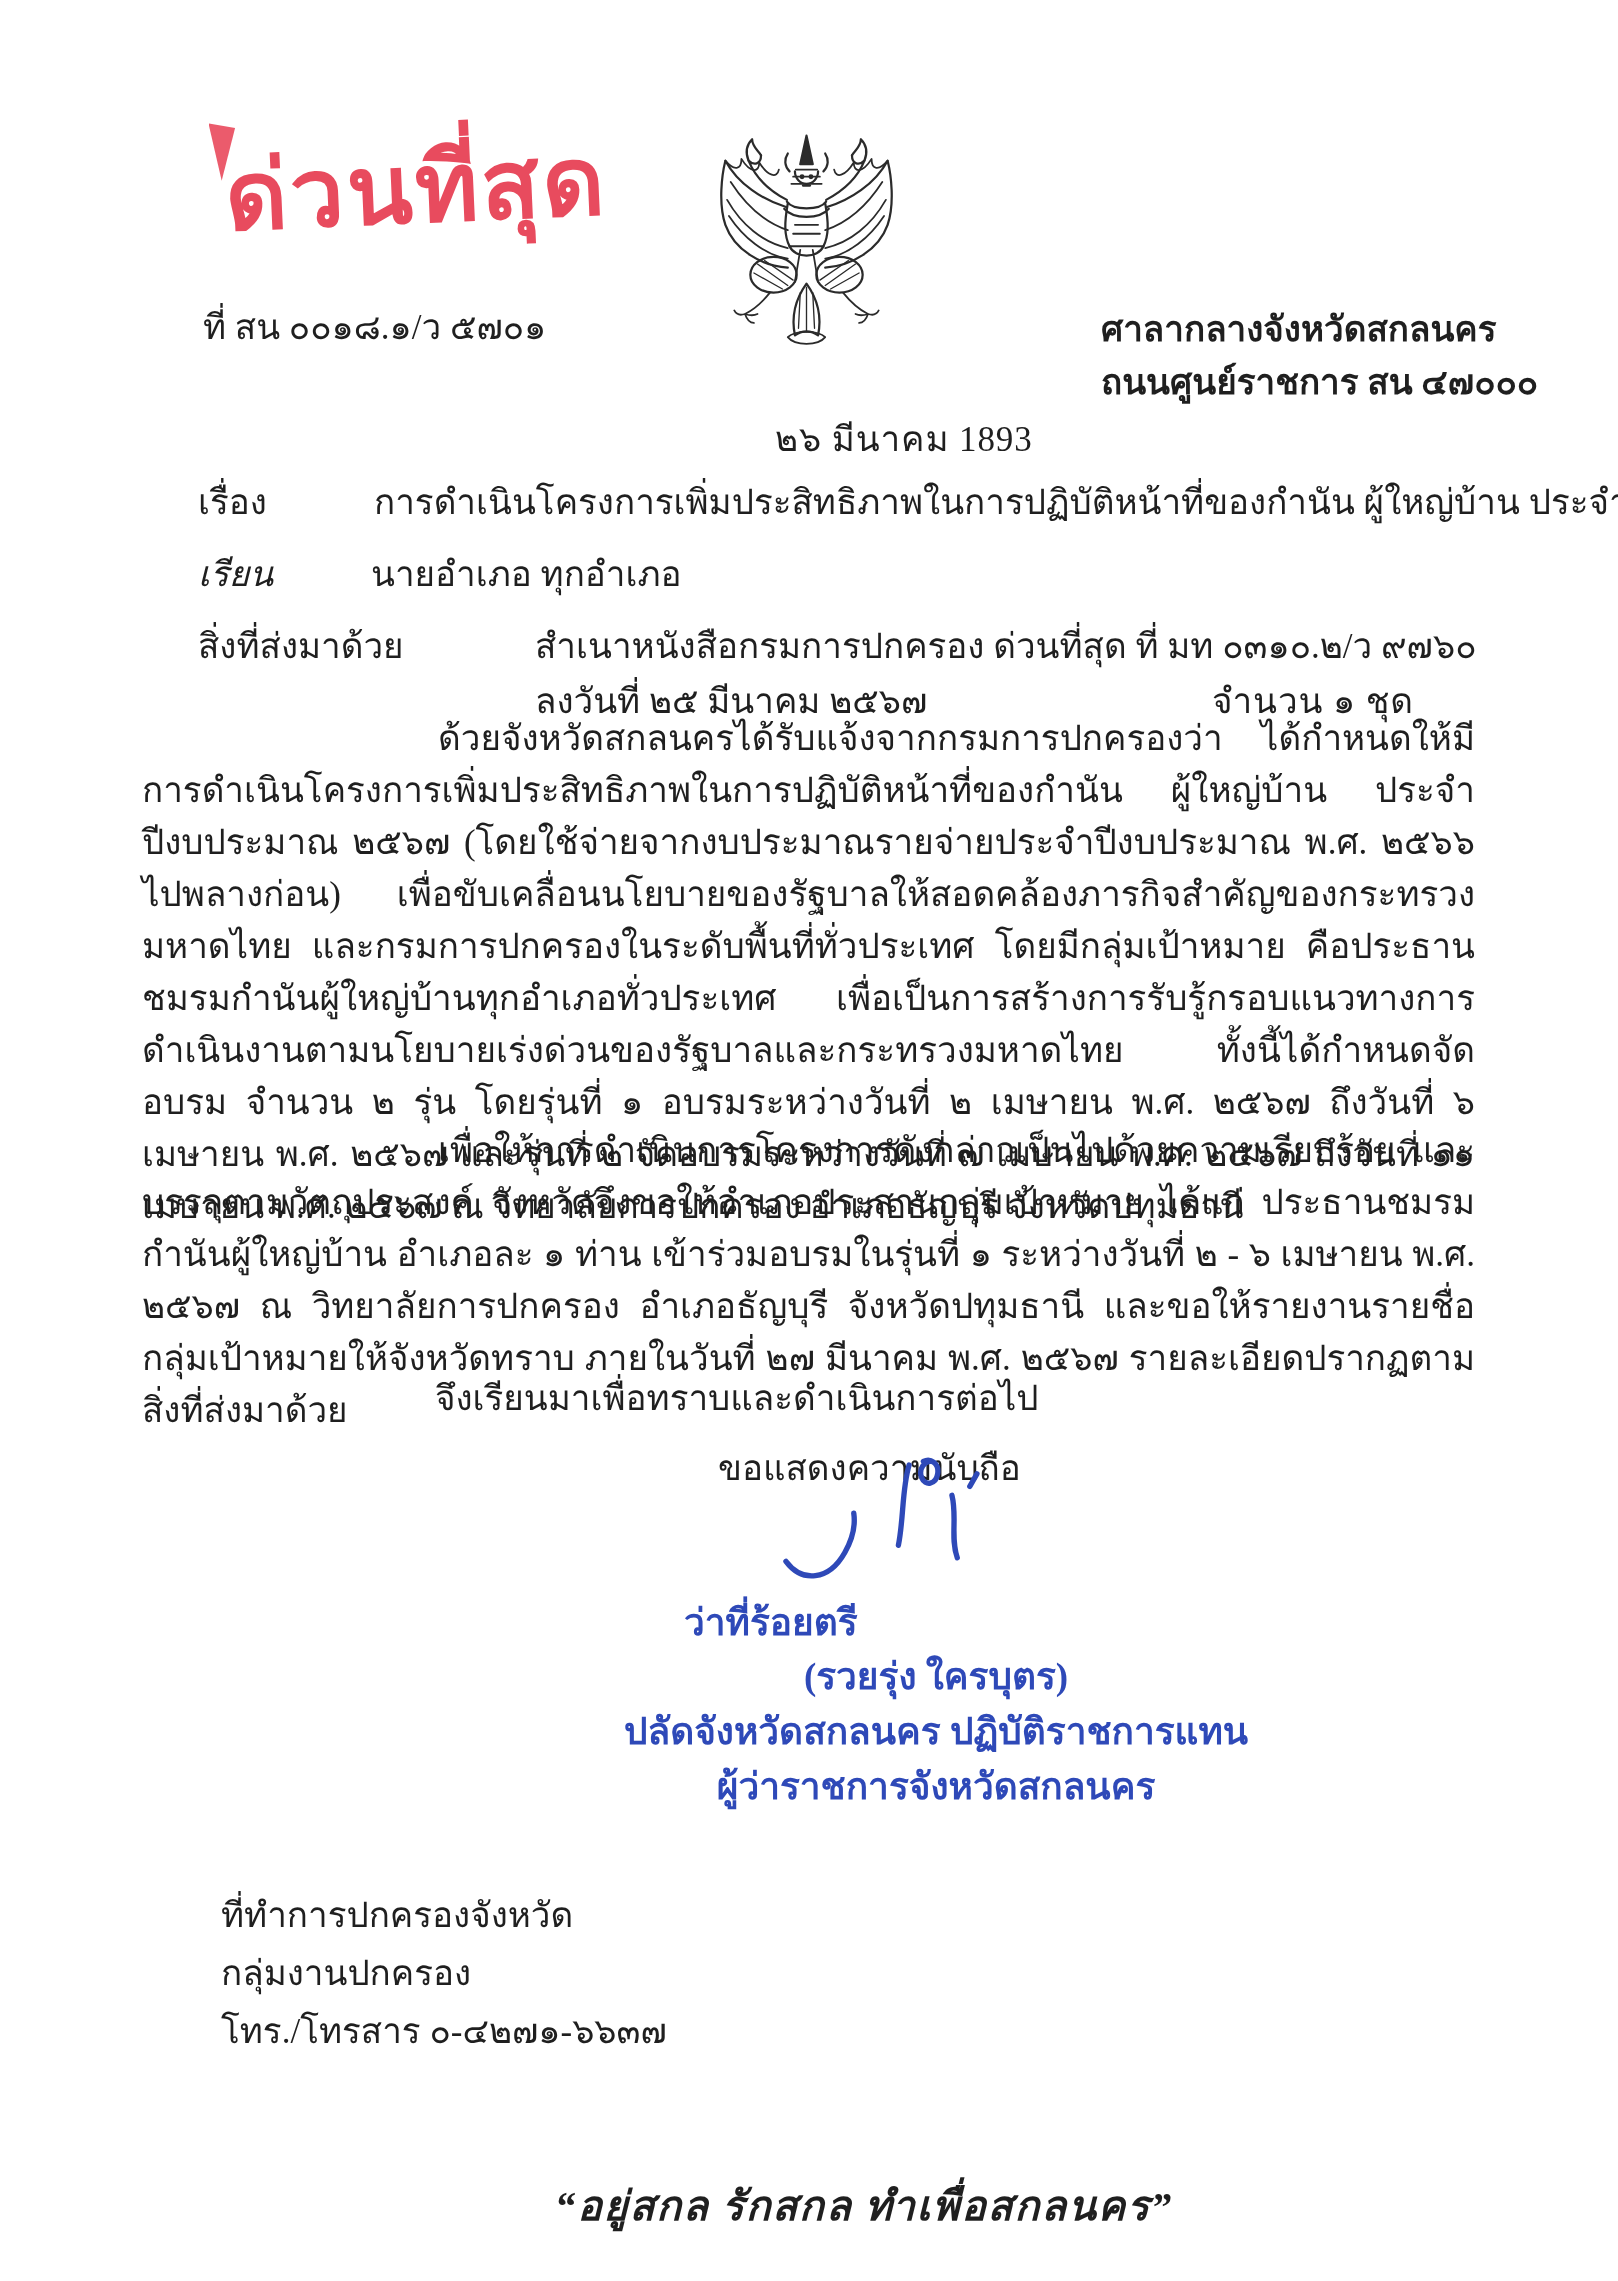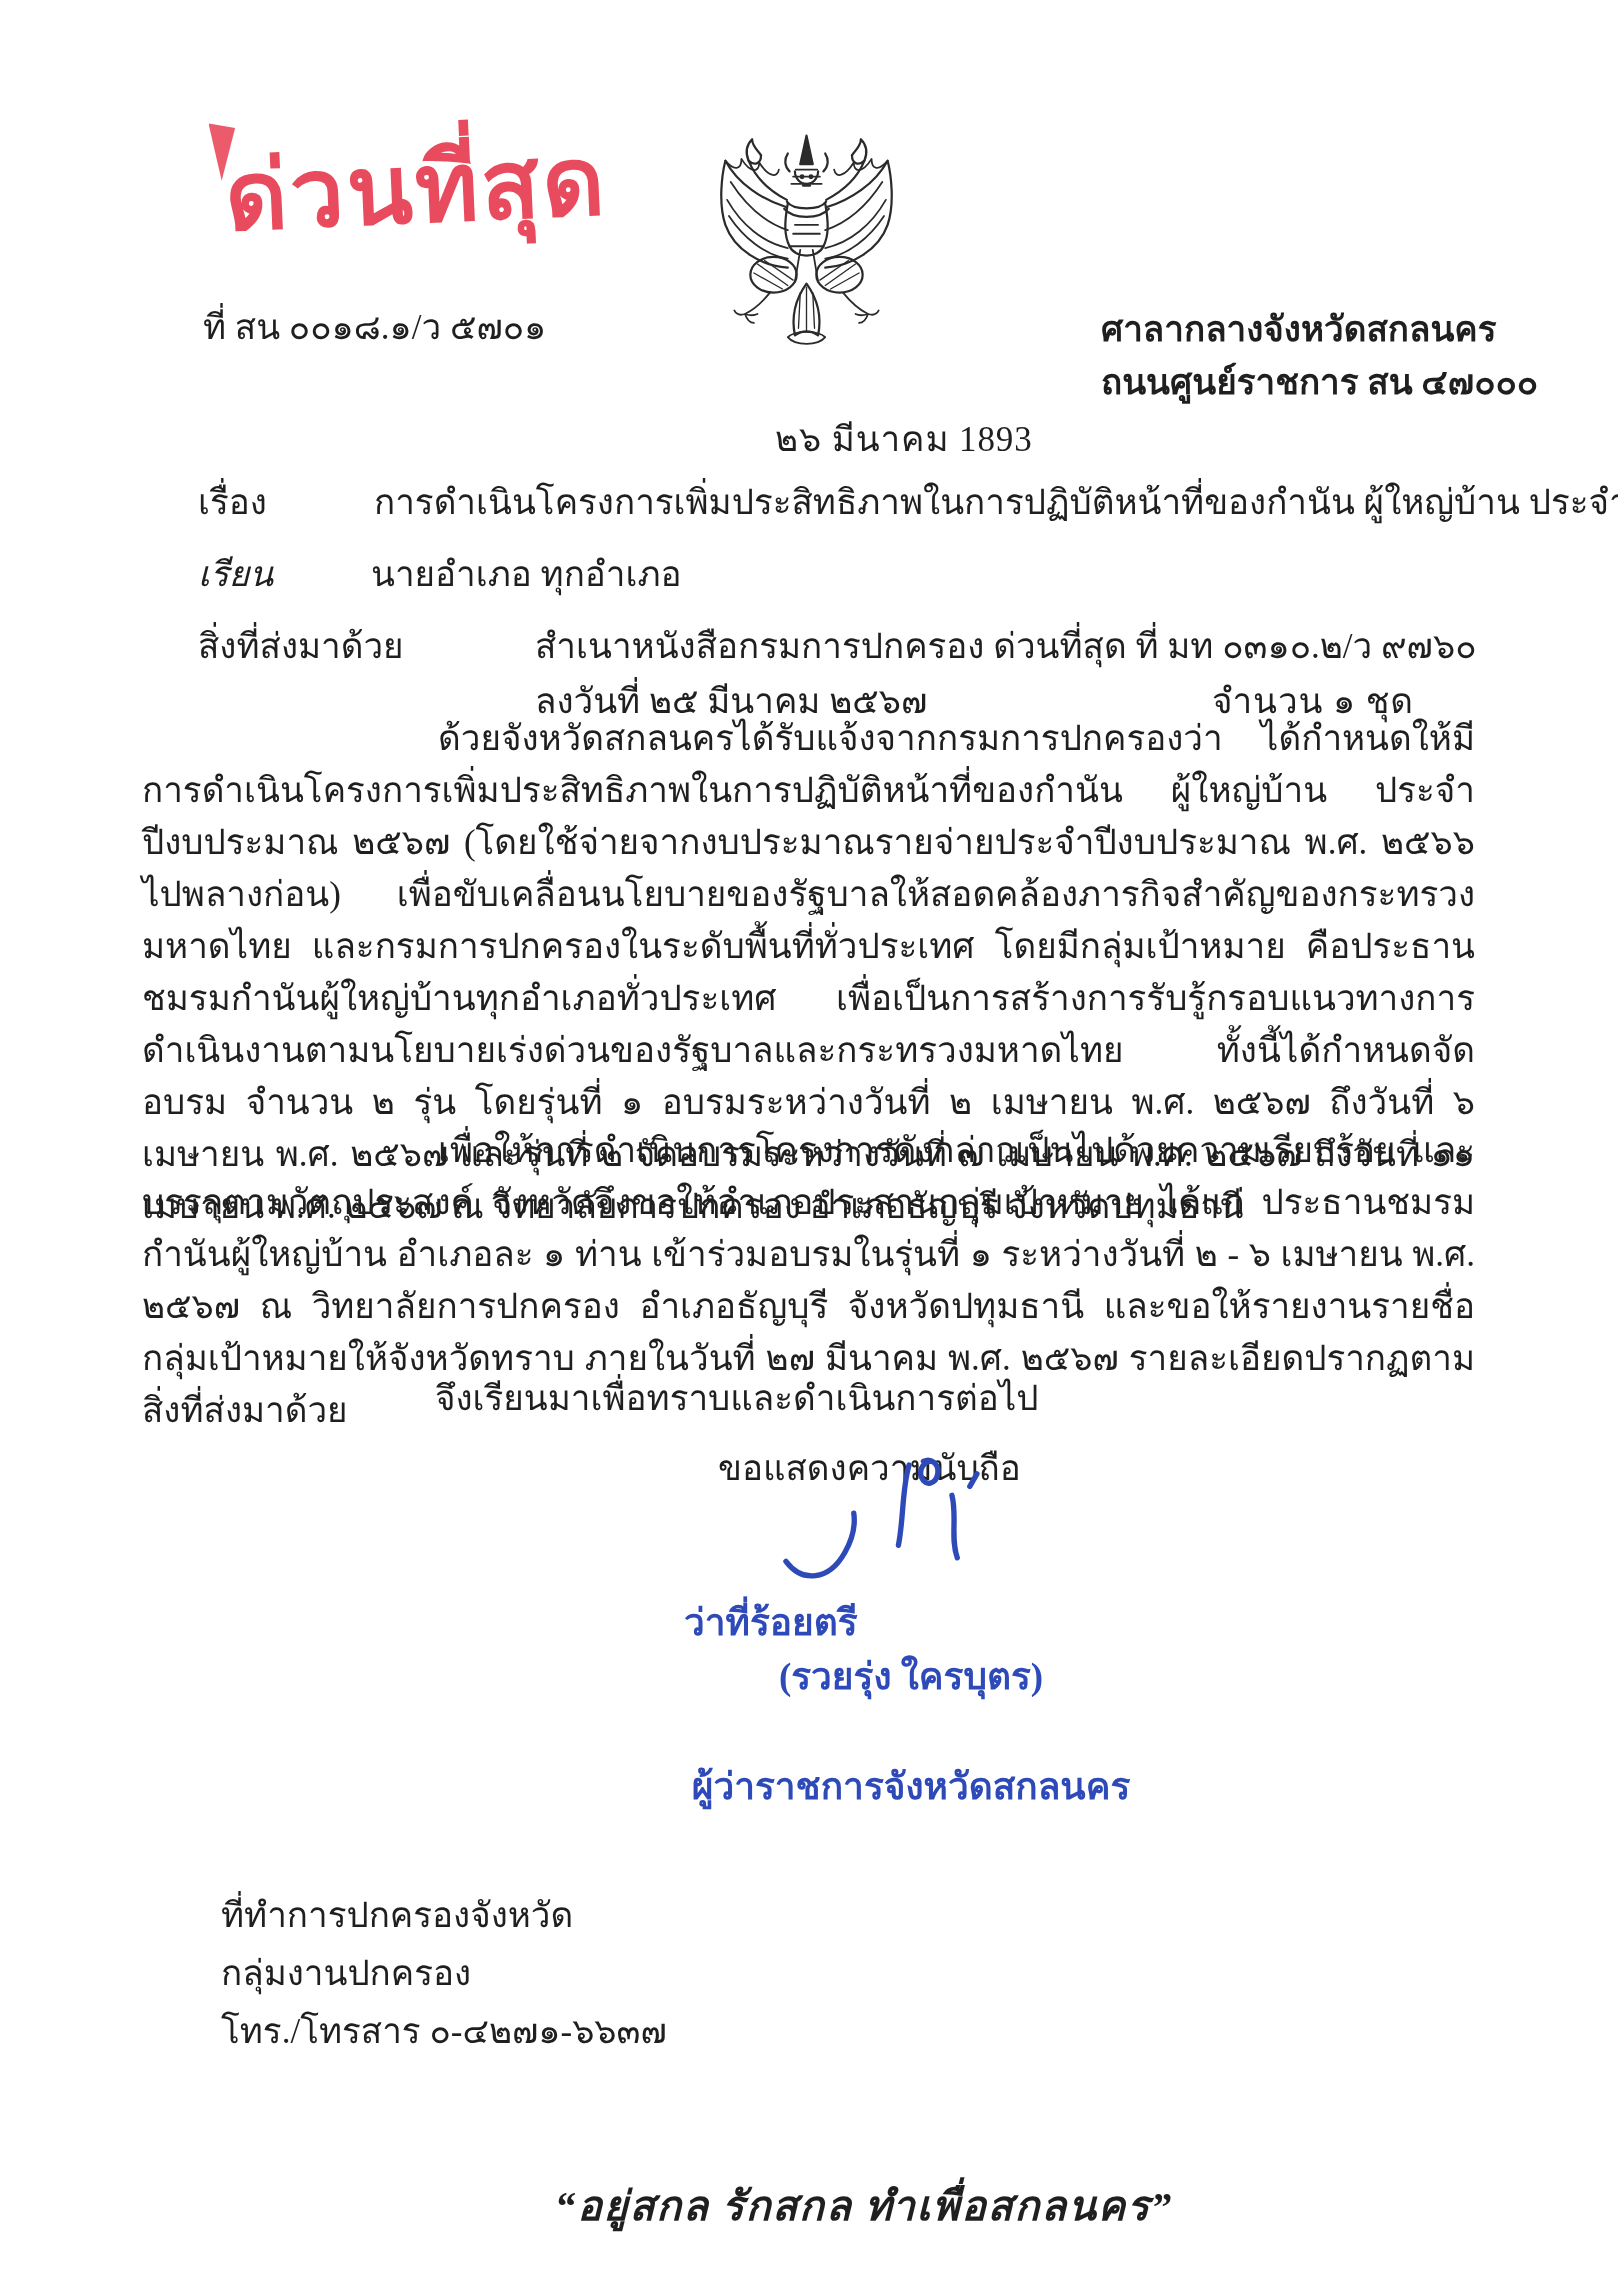--- a/index.html
+++ b/index.html
@@ -48,21 +48,21 @@
   .para1{top:713px;height:419px;}
   .para2{top:1125px;height:214px;}
 
   .closing{left:435px;top:1356px;}
   .salutation{left:718px;top:1426px;}
 
   .sig-squiggle{left:777px;top:1456px;}
   .sig-stroke{stroke:var(--sig-blue,#2e49b8);}
   .sig-blue{color:var(--sig-blue,#2e49b8);font-weight:700;}
   .sig-rank{left:684px;top:1579px;font-size:37px;}
-  .sig-center{left:599px;width:624px;text-align:center;font-size:37px;}
+  .sig-center{left:624px;width:624px;text-align:center;font-size:37px;}
   .sig-name{top:1633px;}
   .sig-pos1{top:1688px;}
   .sig-pos2{top:1743px;}
 
   .contact{left:221px;top:1866px;line-height:58px;}
 
   .slogan{
     left:0;width:1618px;top:2173px;text-align:center;
     font-size:41px;font-weight:700;font-style:italic;
     transform:translateX(55px);letter-spacing:1.8px;
@@ -152,20 +152,21 @@
         <path d="M10,118 C28,142 58,140 76,108 C84,94 88,78 86,64"></path>
         <path d="M148,10 C140,36 142,70 136,100"></path>
         <path d="M164,6 C172,2 182,8 180,20 C178,32 166,34 162,24 C158,14 166,6 172,6"></path>
         <path d="M196,44 C202,68 194,92 202,114"></path>
         <path d="M216,34 L224,20"></path>
       </g>
     </svg>
   </div>
   <div class="abs t sig-blue sig-rank">ว่าที่ร้อยตรี</div>
   <div class="abs t sig-blue sig-center sig-name">(รวยรุ่ง  ใครบุตร)</div>
+  <div class="abs t sig-blue sig-center sig-pos1">ปลัดจังหวัดสกลนคร ปฏิบัติราชการแทน</div>
   <div class="abs t sig-blue sig-center sig-pos2">ผู้ว่าราชการจังหวัดสกลนคร</div>
 
   <div class="abs t contact">
     <div>ที่ทำการปกครองจังหวัด</div>
     <div>กลุ่มงานปกครอง</div>
     <div>โทร./โทรสาร ๐-๔๒๗๑-๖๖๓๗</div>
   </div>
 
   <div class="abs slogan">“อยู่สกล  รักสกล  ทำเพื่อสกลนคร”</div>
 

